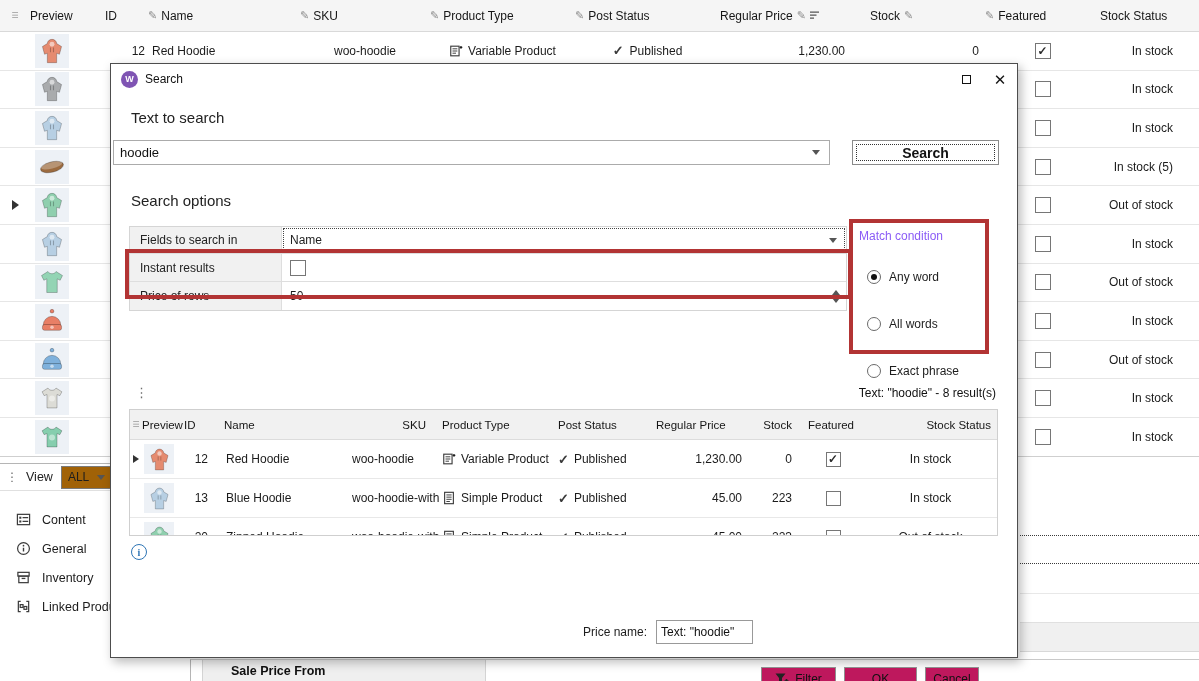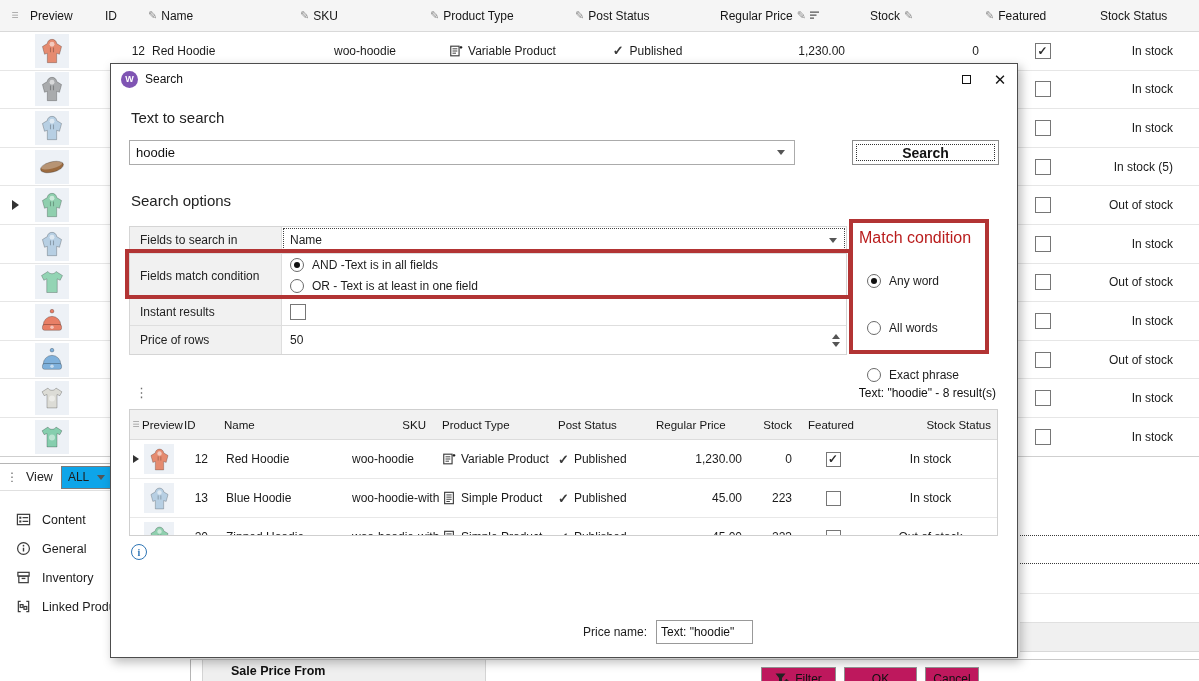--- a/index.html
+++ b/index.html
@@ -39,21 +39,21 @@
   #right-detail { position:absolute; left:1018px; top:457px; width:181px; height:224px; background:#fff; }
   #right-detail .dotrow { position:absolute; left:2px; right:0; top:78px; height:29px; border-top:1px dotted #3a3a3a; border-bottom:1px dotted #3a3a3a; }
   #right-detail .l1 { position:absolute; left:2px; right:0; top:136px; border-top:1px solid #e8e8e8; }
   #right-detail .grayband { position:absolute; left:2px; right:0; top:165px; height:30px; background:#f0f0f0; border-top:1px solid #e0e0e0; border-bottom:1px solid #d8d8d8; }
 
   
   #sidebar { position:absolute; left:0; top:463px; width:190px; height:218px; background:#fff; border-top:1px solid #b5b5b5; }
   #view-bar { height:27px; display:flex; align-items:center; gap:8px; padding-left:6px; border-bottom:1px solid #e0e0e0; }
   .kebab { color:#6d6d6d; font-size:12px; }
   #view-bar .vlabel { font-size:12.5px; color:#222; }
-  .mini-select { height:23px; border:1px solid #7a7a7a; display:flex; align-items:center; gap:8px; padding:0 6px; background:#0ea5e9; font-size:12px; }
+  .mini-select { height:23px; border:1px solid #7a7a7a; display:flex; align-items:center; gap:8px; padding:0 6px; background:#a16207; font-size:12px; }
   .caret-down { width:0; height:0; border-left:4px solid transparent; border-right:4px solid transparent; border-top:5px solid #555; }
   #sidebar-items { margin-top:14px; }
   .side-item { position:relative; height:29px; display:flex; align-items:center; gap:11px; padding-left:15px; font-size:12.5px; color:#1b1b1b; }
   .side-item .sicon { width:16px; height:16px; display:flex; align-items:center; justify-content:center; }
   .side-item .sicon svg { width:15px; height:15px; }
 
   
   #bottom-field-row { position:absolute; left:190px; top:659px; right:0; height:22px; display:flex; border-left:1px solid #b5b5b5; border-top:1px solid #c9c9c9; background:#fff; }
   #bottom-field-row .mini { width:12px; border-right:1px solid #d4d4d4; }
   #bottom-field-row .flabel { width:283px; background:#efefef; border-right:1px solid #d4d4d4; display:flex; align-items:center; padding-left:28px; font-weight:bold; font-size:12.5px; color:#111; }
@@ -63,21 +63,21 @@
   #dialog-titlebar { height:30px; display:flex; align-items:center; padding-left:10px; }
   .app-badge { width:17px; height:17px; border-radius:50%; background:var(--brand,#7f54b3); color:#fff; font-size:9px; font-weight:bold; display:flex; align-items:center; justify-content:center; }
   #dialog-title { margin-left:7px; font-size:12px; color:#111; }
   #titlebar-buttons { margin-left:auto; display:flex; }
   .tb-btn { width:34px; height:28px; display:flex; align-items:center; justify-content:center; font-size:13px; color:#111; }
   .maxglyph { width:9px; height:9px; border:1.4px solid #111; }
   .closeglyph { font-size:15px; line-height:1; }
 
   .dlg-h { font-size:15px; color:#222; }
   #text-to-search-label { position:absolute; left:20px; top:45px; }
-  #search-combo { position:absolute; left:18px; top:76px; width:666px; height:25px; border:1px solid #ababab; display:flex; align-items:center; }
+  #search-combo { position:absolute; left:2px; top:76px; width:717px; height:25px; border:1px solid #ababab; display:flex; align-items:center; }
   #search-combo .val { flex:1; padding-left:6px; font-size:13px; color:#111; }
   #search-combo .caret-down { margin-right:9px; }
   #search-button { position:absolute; left:741px; top:76px; width:147px; height:25px; background:#fff; border:1px solid #8a8a8a; font-weight:bold; font-size:14px; color:#111; display:flex; align-items:center; justify-content:center; }
   #search-button::after { content:""; position:absolute; inset:3px; border:1px dotted #333; }
 
   #search-options-label { position:absolute; left:20px; top:128px; }
   #options-table { position:absolute; left:18px; top:162px; width:718px; border:1px solid #d5d5d5;text-align:center; }
   .opt-row { display:flex; border-bottom:1px solid #dedede; }
   .opt-row:last-child { border-bottom:none; }
   .opt-label { width:152px; background:#f1f1f1; border-right:1px solid #dedede; display:flex; align-items:center; padding-left:10px; font-size:12px; color:#222; flex:none; }
@@ -88,21 +88,21 @@
   .radio { width:14px; height:14px; border:1px solid #6a6a6a; border-radius:50%; background:#fff; position:relative; flex:none; }
   .radio.on::after { content:""; position:absolute; inset:3px; border-radius:50%; background:#111; }
   .radio-line { display:flex; align-items:center; gap:8px; height:20px; font-size:12px; }
   #fields-radios { display:flex; flex-direction:column; justify-content:center; gap:1px; }
   .spinner { position:absolute; right:6px; display:flex; flex-direction:column; gap:3px; }
   .caret-up { width:0; height:0; border-left:4px solid transparent; border-right:4px solid transparent; border-bottom:5px solid #555; }
 
   .red-box { position:absolute; border:4px solid var(--highlight,#b23434); }
   #fields-match-highlight { left:14px; top:185px; width:727px; height:50px; }
   #match-panel { position:absolute; left:738px; top:155px; width:140px; height:135px; border:4px solid var(--highlight,#b23434); background:#fff; padding:6px 0 0 6px; }
-  #match-panel .mc-title { font-size:16px; color:#b91c1c; margin-bottom:6px; }
+  #match-panel .mc-title { font-size:12px; color:#8b5cf6; margin-bottom:6px; }
   #match-options .radio-line { padding-left:8px; height:27px;margin-top:20px; }
 
   #results-toolbar { position:absolute; left:0; top:320px; width:100%; height:18px; }
   #results-toolbar .kebab { position:absolute; left:24px; top:1px; font-size:13px; }
   #results-summary { position:absolute; right:21px; top:2px; font-size:12px; color:#111; }
 
   #results-table { position:absolute; left:18px; top:345px; width:869px; height:127px; border:1px solid #cfcfcf; overflow:hidden; background:#fff; }
   .res-grid { display:grid; grid-template-columns:12px 42px 40px 128px 90px 116px 98px 96px 50px 62px 133px; align-items:center; }
   #result-header { height:30px; background:#f1f1f1; border-bottom:1px solid #dcdcdc; }
   #result-header .hcell { display:flex; align-items:center; height:100%; font-size:11.5px; color:#161616; overflow:hidden; white-space:nowrap; }
@@ -616,35 +616,20 @@
 
     <div id="search-options-label" class="dlg-h">Search options</div>
 
     <div id="options-table">
       <div class="opt-row r1">
         <div class="opt-label">Fields to search in</div>
         <div class="opt-value">
           <span>Name</span>
           <span class="caret-down"></span>
         </div>
-      </div>
-      <div class="opt-row r2">
-        <div class="opt-label">Fields match condition</div>
-        <div class="opt-value">
-            <div id="fields-radios">
-              <div class="radio-line">
-    <span class="radio on"></span>
-    <span>AND -Text is in all fields</span>
-  </div>
-              <div class="radio-line">
-    <span class="radio"></span>
-    <span>OR - Text is at least in one field</span>
-  </div>
-            </div>
-          </div>
       </div>
       <div class="opt-row r3">
         <div class="opt-label">Instant results</div>
         <div class="opt-value">
             <div class="checkbox" id="instant-results-checkbox"></div>
           </div>
       </div>
       <div class="opt-row r4">
         <div class="opt-label">Price of rows</div>
         <div class="opt-value">

